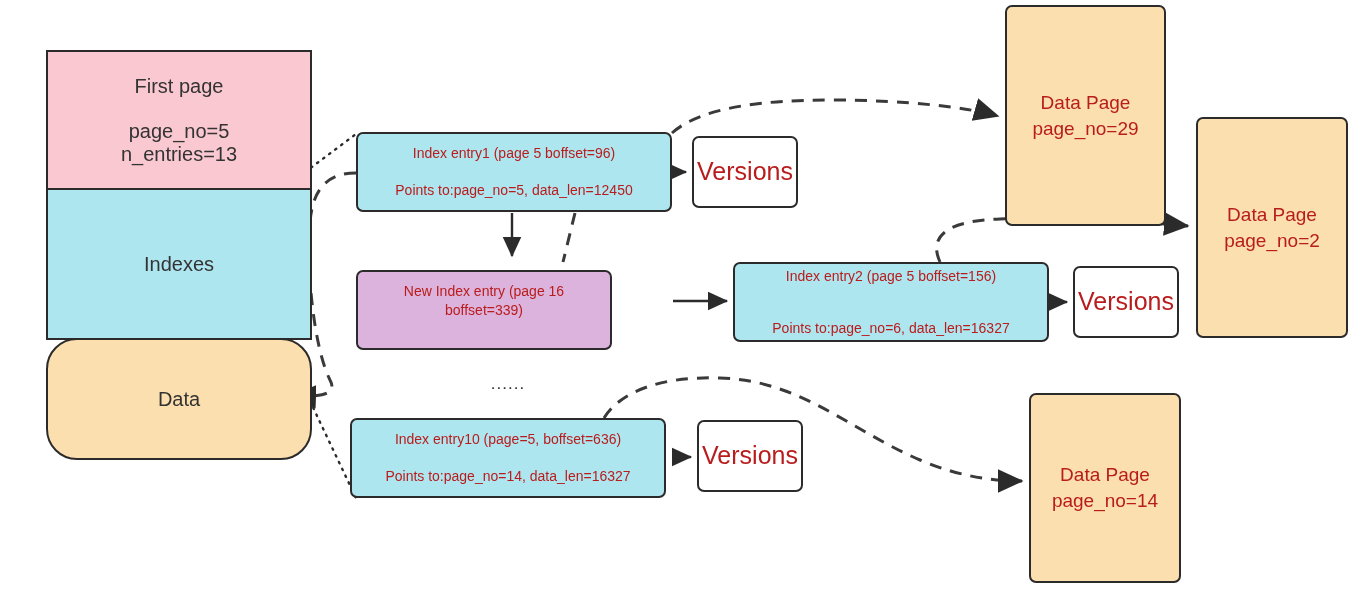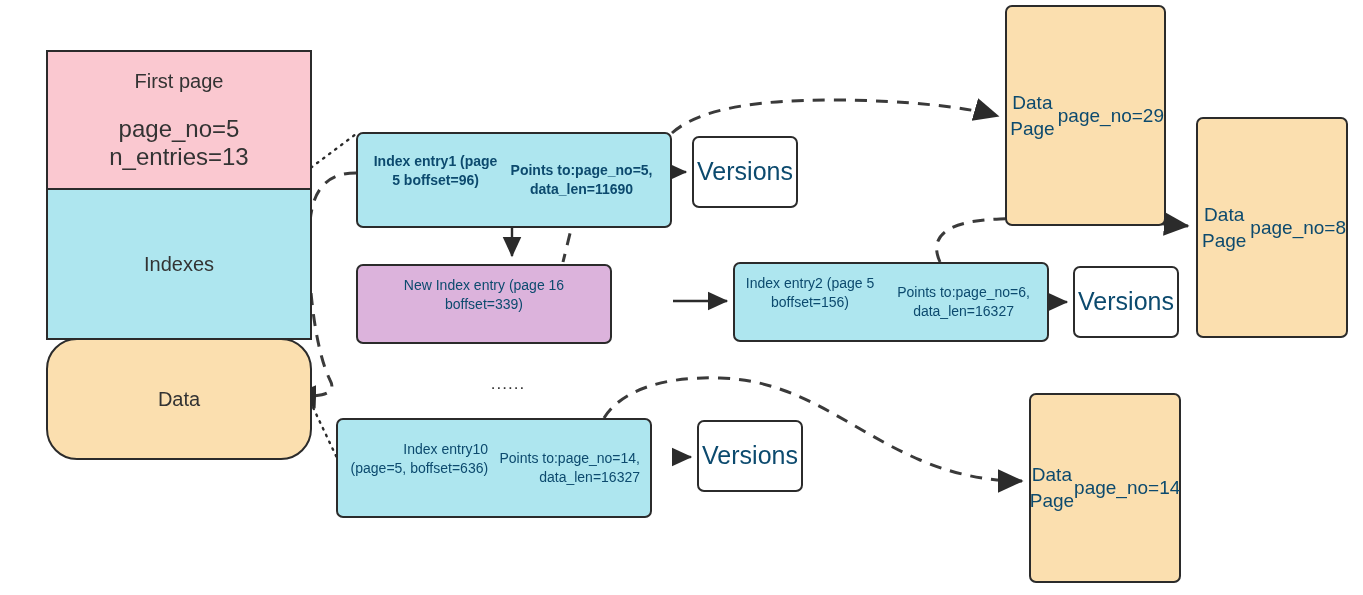--- a/index.html
+++ b/index.html
@@ -23,25 +23,25 @@
     top: 0;
     width: 1363px;
     height: 595px;
     pointer-events: none;
   }
   .node {
     position: absolute;
     box-sizing: border-box;
     border: 2px solid #2b2b2b;
     display: flex;
-    flex-direction: row;
+    flex-direction: column;
     align-items: center;
     justify-content: center;
     text-align: center;
-    color: #0c4a6e;
+    color: #b91c1c;
     line-height: 1.35;
     z-index: 3;
   }
   .rounded { border-radius: 7px; }
 
   
   #firstpage-stack {
     position: absolute;
     left: 14px;
     top: 50px;
@@ -61,34 +61,34 @@
     align-items: center;
     justify-content: center;
     text-align: center;
     color: #333333;
   }
   #cell-first { top: 0; height: 140px; background: #FAC8D0; }
   #cell-indexes { top: 138px; height: 152px; background: #AEE6EF; }
   #cell-data { top: 288px; height: 122px; background: #FBDFAF; border-radius: 31px; }
 
   .title-lg { font-size: 20px; }
-  .kv { font-size: 24px; }
+  .kv { font-size: 20px; }
   .gap-10 { height: 22px; }
 
   
   .entry {
     background: #AEE6EF;
     font-size: 14px;
     padding: 0 10px;
   }
   .entry .line1 { margin-bottom: 18px; }
-  #entry1 { left: 356px; top: 132px; width: 316px; height: 96px; font-weight: bold; }
-  #entry-new { left: 356px; top: 264px; width: 256px; height: 80px; background: #DCB3DC; text-align: center; }
+  #entry1 { left: 356px; top: 132px; width: 316px; height: 80px; }
+  #entry-new { left: 356px; top: 270px; width: 256px; height: 80px; background: #DCB3DC; text-align: center; }
   #entry2 { left: 733px; top: 262px; width: 316px; height: 80px; gap: 15px; }
-  #entry10 { left: 336px; top: 418px; width: 316px; height: 100px; text-align: right; }
+  #entry10 { left: 350px; top: 418px; width: 316px; height: 80px; text-align: right; }
 
   
   .versions {
     background: #ffffff;
     font-size: 25px;
     text-align: right;
   }
   #versions1 { left: 692px; top: 136px; width: 106px; height: 72px; }
   #versions2 { left: 1073px; top: 266px; width: 106px; height: 72px; }
   #versions10 { left: 697px; top: 420px; width: 106px; height: 72px; }
@@ -162,21 +162,21 @@
     <div id="cell-indexes" class="stack-cell">
       <div class="title-lg">Indexes</div>
     </div>
     <div id="cell-data" class="stack-cell">
       <div class="title-lg">Data</div>
     </div>
   </div>
 
   <div id="entry1" class="node rounded entry">
     <div class="line1">Index entry1 (page 5 boffset=96)</div>
-    <div>Points to:page_no=5, data_len=11690</div>
+    <div>Points to:page_no=5, data_len=12450</div>
   </div>
 
   <div id="entry-new" class="node rounded entry">
     <div class="line1">New Index entry (page 16 boffset=339)</div>
   </div>
 
   <div id="entry2" class="node rounded entry">
     <div class="line1">Index entry2 (page 5 boffset=156)</div>
     <div>Points to:page_no=6, data_len=16327</div>
   </div>
@@ -195,21 +195,21 @@
   <div id="versions10" class="node rounded versions">
     <div>Versions</div>
   </div>
 
   <div id="datapage21" class="node rounded datapage">
     <div>Data Page</div>
     <div>page_no=29</div>
   </div>
   <div id="datapage6" class="node rounded datapage">
     <div>Data Page</div>
-    <div>page_no=8</div>
+    <div>page_no=2</div>
   </div>
   <div id="datapage14" class="node rounded datapage">
     <div>Data Page</div>
     <div>page_no=14</div>
   </div>
 
   <div id="ellipsis">......</div>
 
 </div>
 

